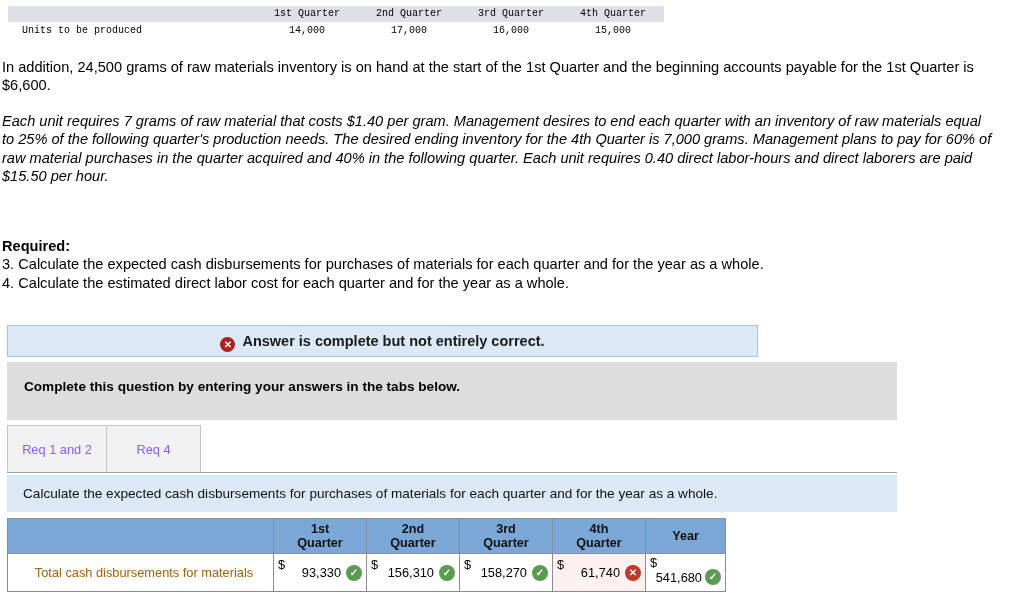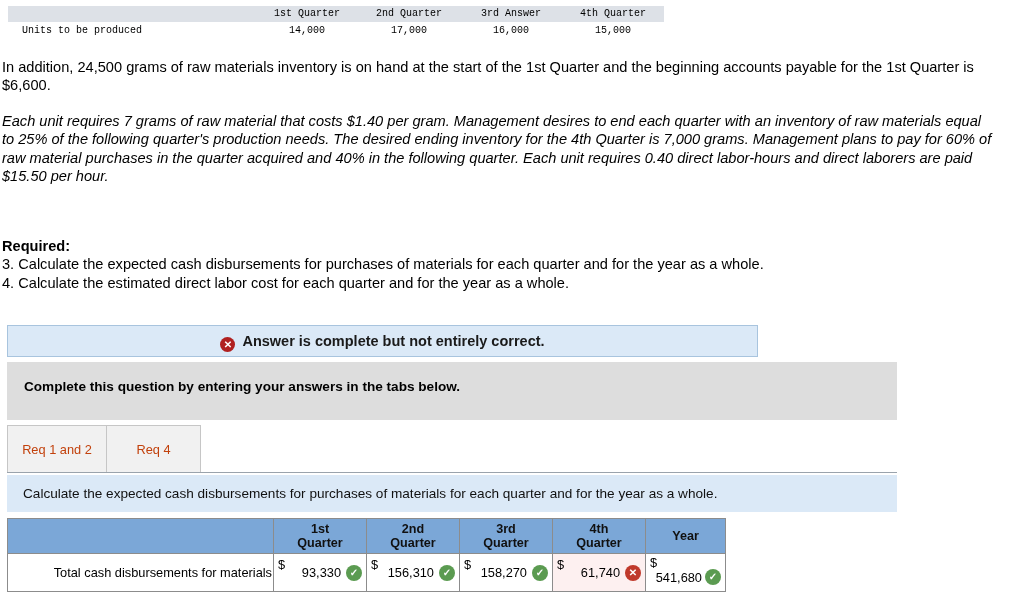--- a/index.html
+++ b/index.html
@@ -127,21 +127,21 @@
   }
   .tab {
     box-sizing: border-box;
     background: #f1f1f1;
     border: 1px solid #c6c6c6;
     border-bottom: none;
     display: flex;
     align-items: center;
     justify-content: center;
     font-size: 12.8px;
-    color: #c2410c;
+    color: #8b5cf6;
     margin-right: -1px;
     padding: 0 14px;
   }
   .tab.active {
     background: #ffffff;
     border: 2px dotted #5b9bd5;
     border-bottom: 1px solid #ffffff;
     z-index: 3;
   }
   .tab-1 { width: 100px; }
@@ -204,22 +204,22 @@
   .col-year  { width: 80px; }
 
   .answer-table tbody td {
     height: 38px;
     font-size: 12.8px;
     background: #ffffff;
     vertical-align: middle;
   }
   td.row-label {
     padding-left: 8px;
-    text-align: right;
-    color: #000000;
+    text-align: center;
+    color: #a16207;
   }
   td.val {
     background: #f6faf4;
     padding: 0 4px;
     position: relative;
   }
   td.val.wrong { background: #fdf0f0; }
 
   .val-inner {
     display: flex;
@@ -270,21 +270,21 @@
 </head>
 <body>
 
 <div class="top-table-wrap">
   <table class="mono-table">
     <thead>
       <tr>
         <th class="lbl-head" style="width:248px"></th>
         <th style="width:102px">1st Quarter</th>
         <th style="width:102px">2nd Quarter</th>
-        <th style="width:102px">3rd Answer</th>
+        <th style="width:102px">3rd Quarter</th>
         <th style="width:102px">4th Quarter</th>
       </tr>
     </thead>
     <tbody>
       <tr>
         <td class="lbl">Units to be produced</td>
         <td>14,000</td>
         <td>17,000</td>
         <td>16,000</td>
         <td>15,000</td>

